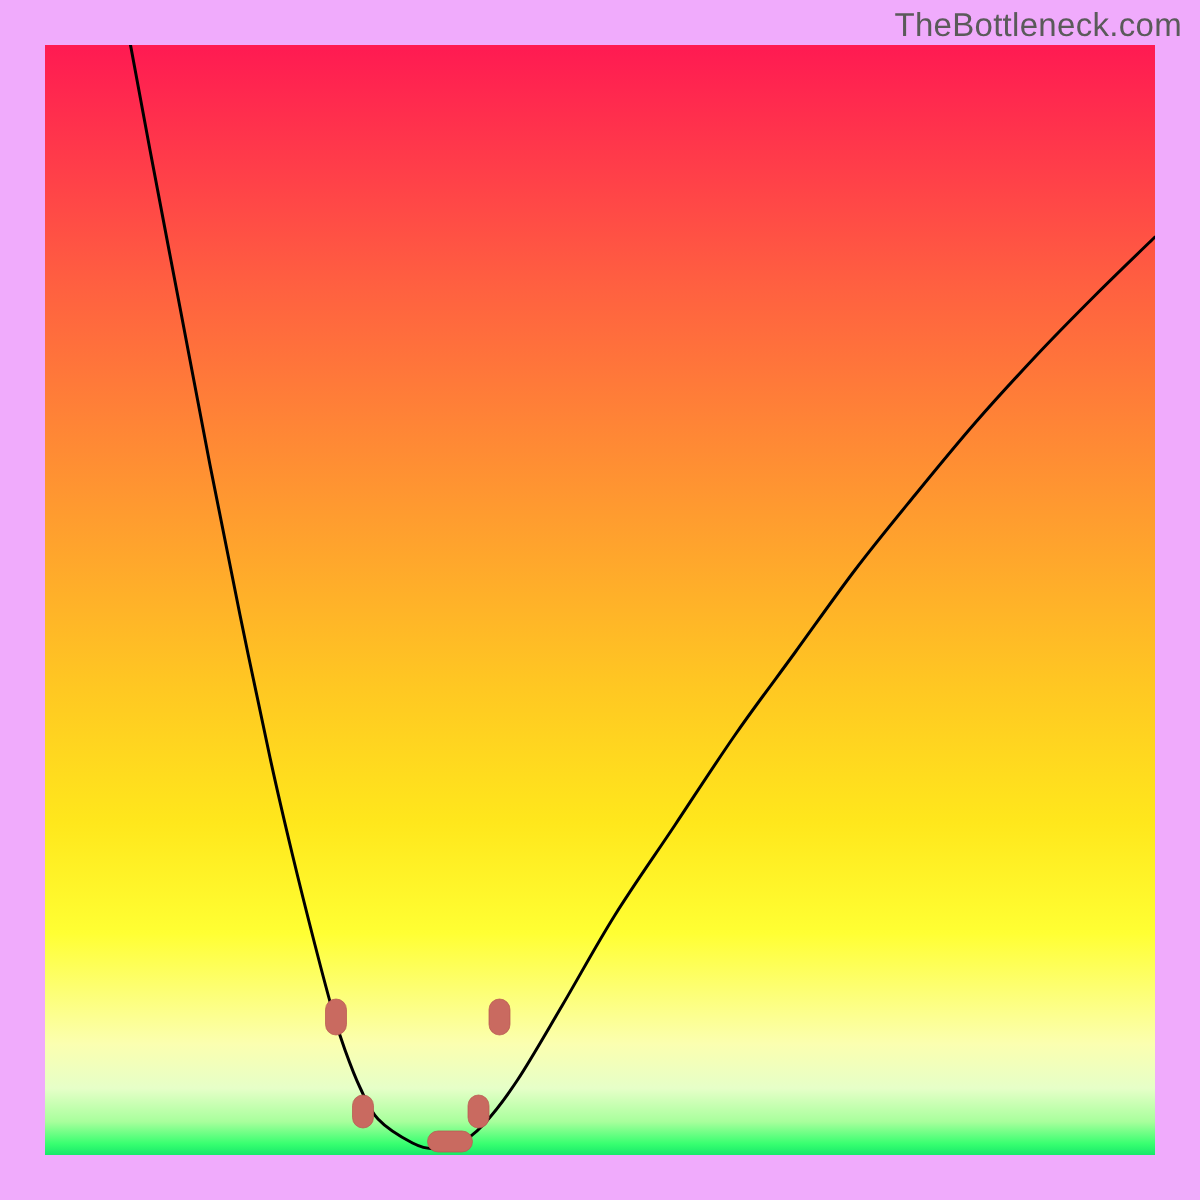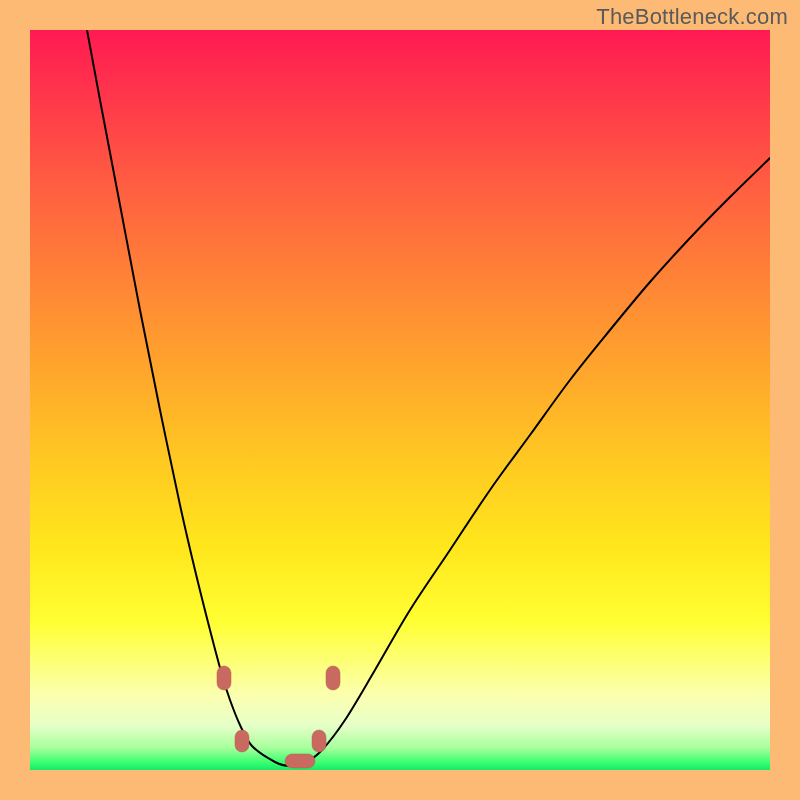--- a/index.html
+++ b/index.html
@@ -10,21 +10,21 @@
     background: #000000;
     overflow: hidden;
     font-family: Arial, Helvetica, sans-serif;
   }
   .frame {
     position: absolute;
     top: 0;
     left: 0;
     width: 800px;
     height: 800px;
-    background: #fdba74;
+    background: #f0abfc;
   }
   .watermark {
     position: absolute;
     top: 4px;
     right: 12px;
     color: #5a5a5a;
     font-size: 22px;
     font-weight: 500;
     letter-spacing: 0.2px;
     z-index: 10;

